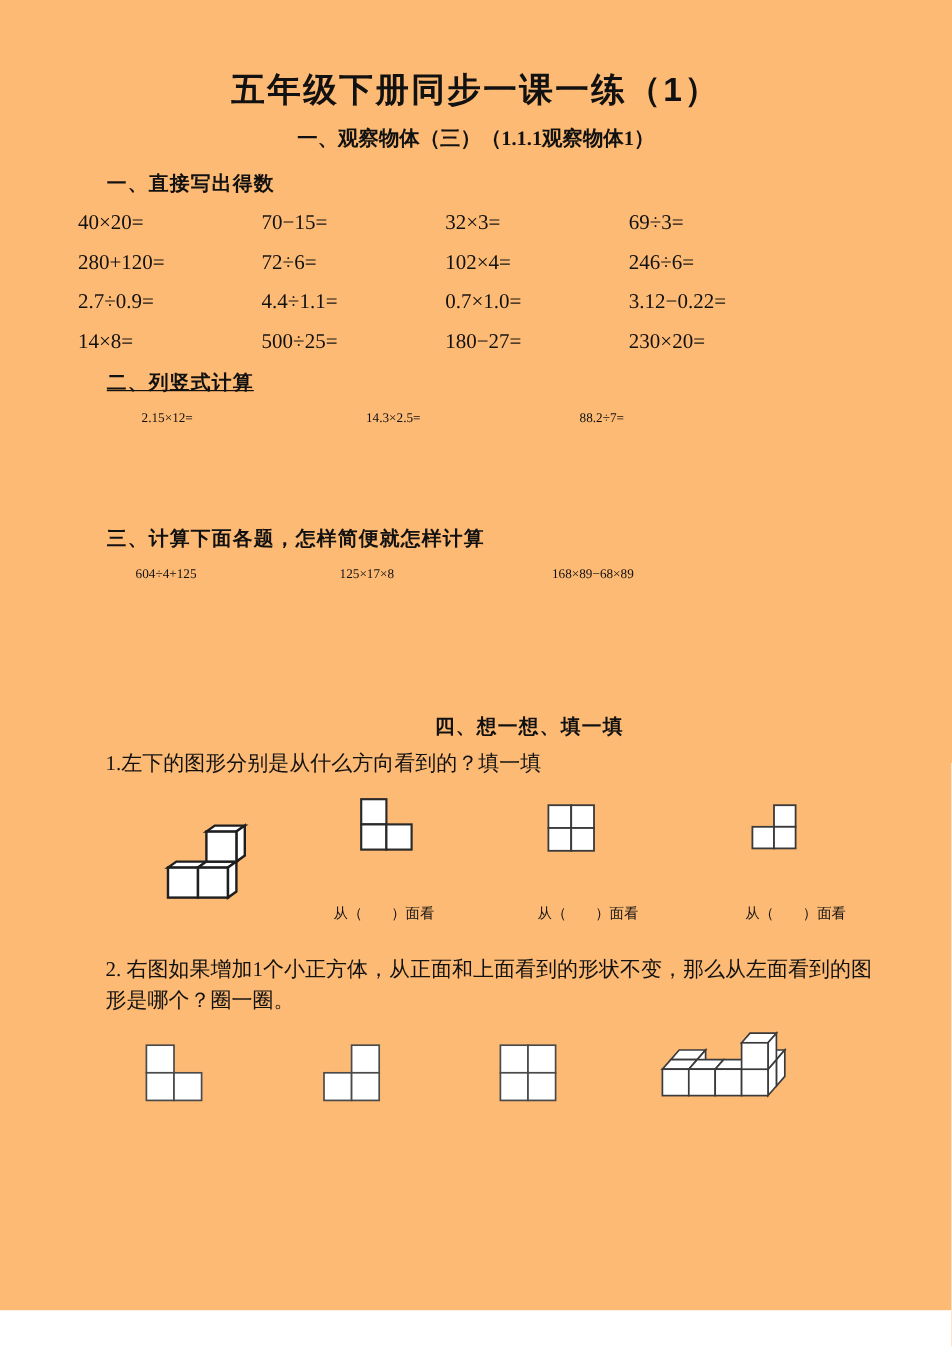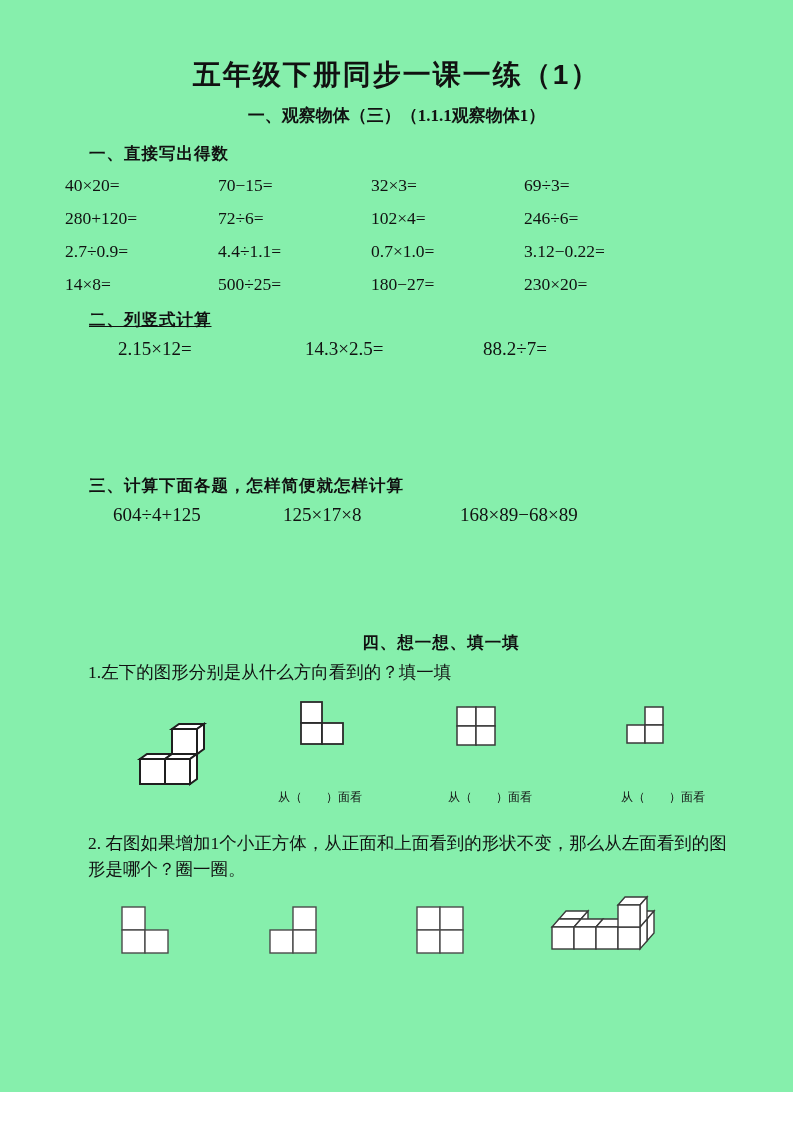--- a/index.html
+++ b/index.html
@@ -1,37 +1,37 @@
 <!DOCTYPE html>
 <html><head>
 <meta charset="utf-8">
 <style>
   html,body{margin:0;padding:0;background:#ffffff;}
-  .page{position:relative;width:793px;height:1092px;background:#86efac;color:#111;overflow:hidden;}
+  .page{position:relative;width:793px;height:1092px;background:#fdba74;color:#111;overflow:hidden;}
 
   .title{margin:0;padding-top:56px;text-align:center;
          font-family:"Liberation Sans",sans-serif;font-weight:bold;font-size:28px;
          line-height:38px;letter-spacing:2px;}
   .subtitle{margin:10px 0 0 0;text-align:center;
             font-family:Liberation Serif, serif;font-weight:bold;font-size:17px;line-height:24px;}
 
   .sec-heading{margin:14px 0 0 89px;
                font-family:"Liberation Sans",sans-serif;font-weight:bold;
                font-size:16.5px;line-height:22px;letter-spacing:1px;}
   .mt-s2{margin-top:7px;text-decoration:underline;}
-  .mt-work1{margin-top:112px;}
+  .mt-work1{margin-top:76px;}
   .mt-work2{margin-top:103px;text-align:center;}
 
   .problem-grid{margin:5px 0 0 65px;width:612px;display:grid;
                 grid-template-columns:repeat(4,153px);
                 font-family:"Liberation Serif",serif;font-size:17.5px;}
   .problem-grid span{height:33px;line-height:33px;text-align:left;white-space:nowrap;}
 
   .calc-row{position:relative;height:26px;margin-top:6px;
-            font-family:"Liberation Serif",serif;font-size:19px;line-height:26px;}
+            font-family:"Liberation Serif",serif;font-size:11px;line-height:26px;}
   .calc-row span{position:absolute;top:0;white-space:nowrap;}
   .s2-0{left:118px;} .s2-1{left:305px;} .s2-2{left:483px;}
   .s3-0{left:113px;} .s3-1{left:283px;} .s3-2{left:460px;}
 
   .q-text{margin:6px 0 0 88px;width:648px;
           font-family:"Liberation Serif",serif;font-size:17.5px;line-height:26px;}
   .q2-gap{margin-top:28px;}
 
   .fig-row{position:relative;width:793px;}
   #q1-figs{height:112px;margin-top:5px;}

